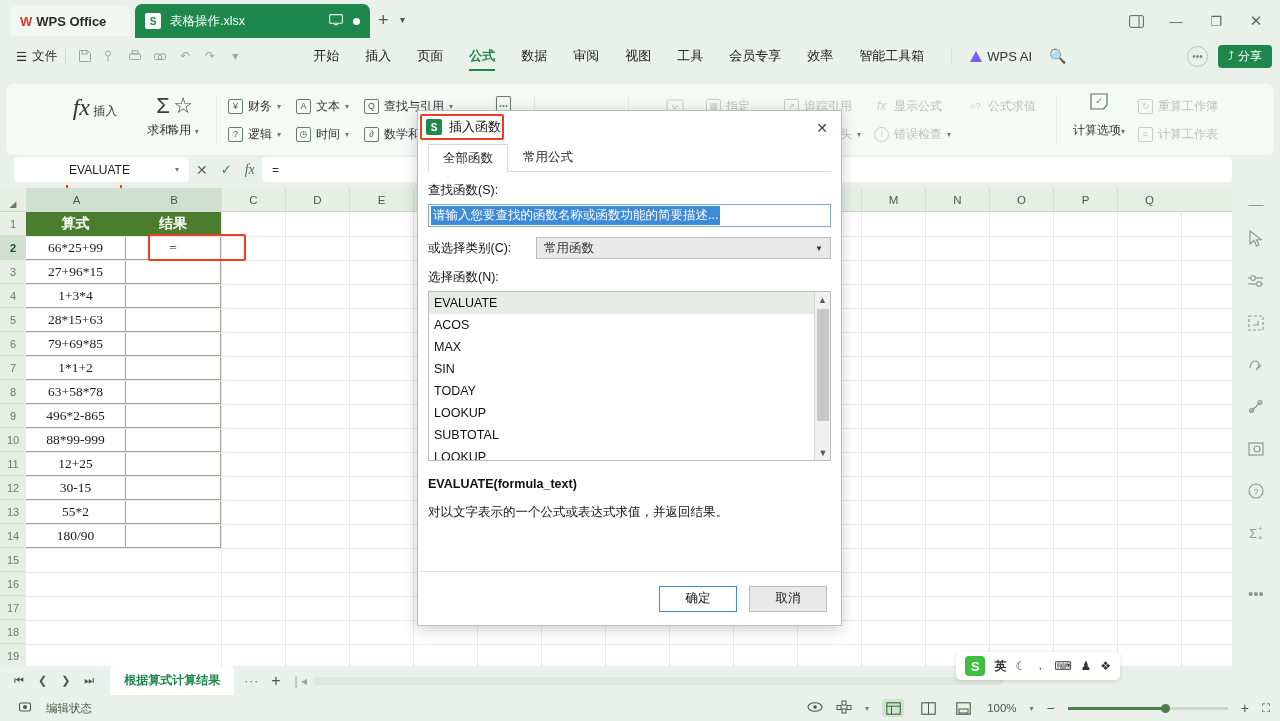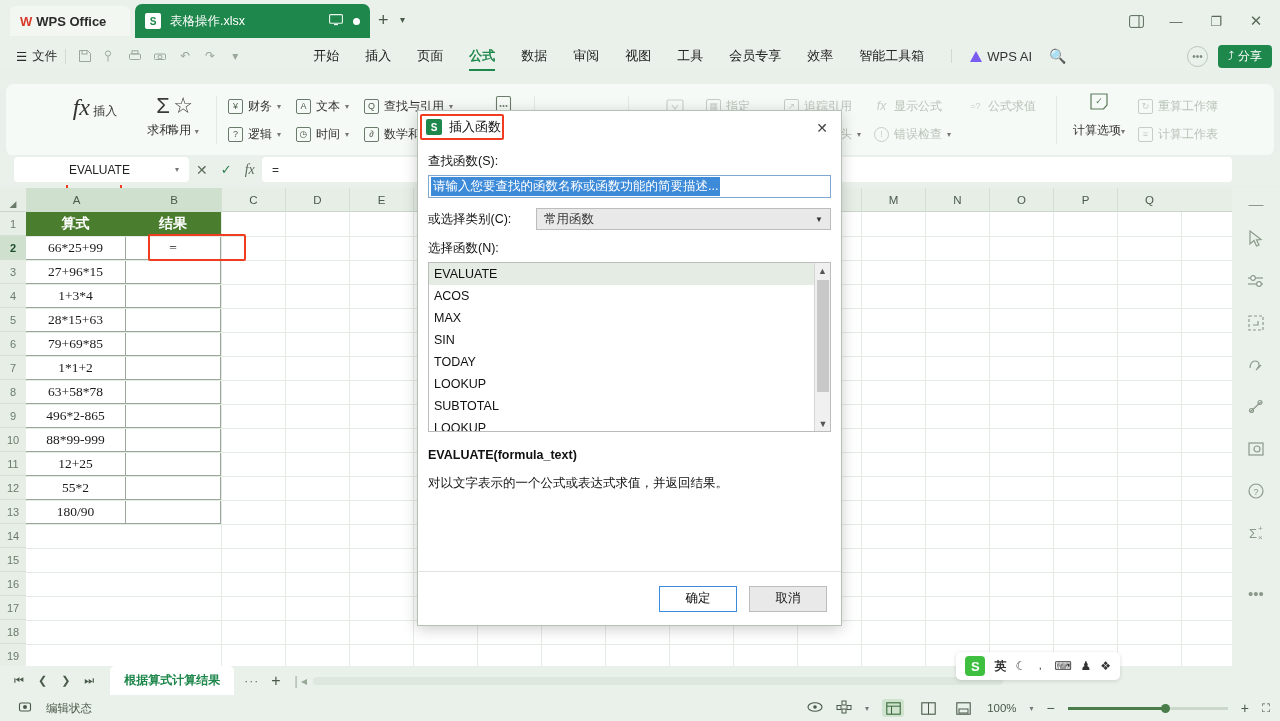--- a/index.html
+++ b/index.html
@@ -500,20 +500,24 @@
       </div>
       <div class="crow">
         <div class="datacell">88*99-999</div>
         <div class="datacell" style="width:95px;"></div>
       </div>
       <div class="crow">
         <div class="datacell">12+25</div>
         <div class="datacell" style="width:95px;"></div>
       </div>
       <div class="crow">
+        <div class="datacell">30-15</div>
+        <div class="datacell" style="width:95px;"></div>
+      </div>
+      <div class="crow">
         <div class="datacell">55*2</div>
         <div class="datacell" style="width:95px;"></div>
       </div>
       <div class="crow">
         <div class="datacell">180/90</div>
         <div class="datacell" style="width:95px;"></div>
       </div>
     </div>
 
     <svg class="gridlines" width="1206" height="454">
@@ -696,20 +700,24 @@
 
   <div class="dlg">
     <div class="dlg-tt">
       <span class="dlg-ic">S</span>
       <span class="dlg-title">插入函数</span>
       <span class="dlg-x">✕</span>
     </div>
     <div class="redbox" style="left:2px;top:3px;width:84px;height:26px;"></div>
 
     <div class="dlg-body">
+      <div class="tabs">
+        <div class="dtab on">全部函数</div>
+        <div class="dtab">常用公式</div>
+      </div>
 
       <div class="flabel">查找函数(S):</div>
       <div class="searchbox">
         <span>请输入您要查找的函数名称或函数功能的简要描述...</span>
       </div>
 
       <div class="catrow">
         <span class="cl">或选择类别(C):</span>
         <span class="select">
           <span>常用函数</span>

